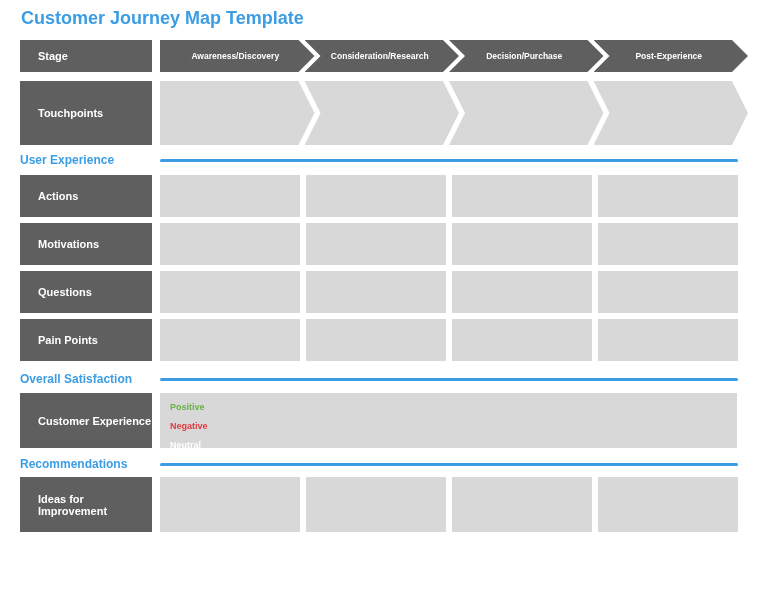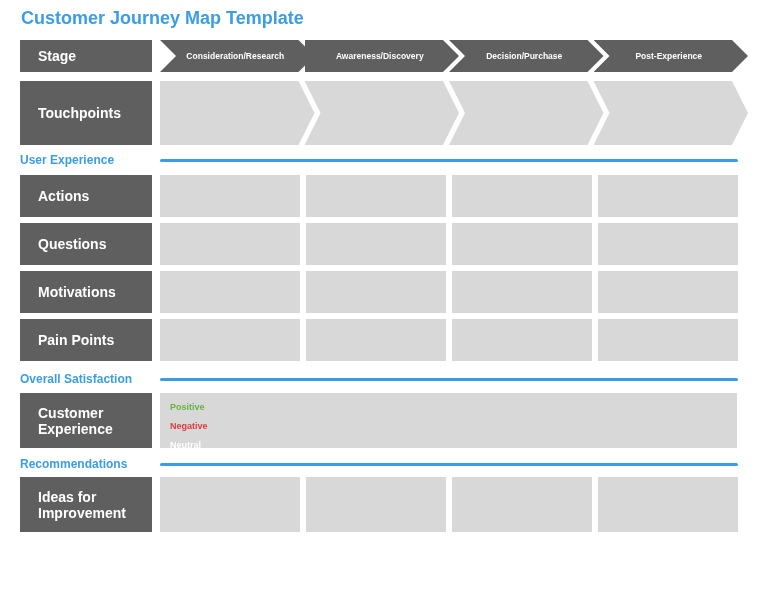--- a/index.html
+++ b/index.html
@@ -24,21 +24,21 @@
   .content { margin-left: 20px; width: 728px; }
 
   .row { display: flex; align-items: stretch; }
 
   .label-box {
     width: 132px; flex: none;
     margin-right: 8px;
     background: var(--dark);
     color: #ffffff;
     font-weight: bold;
-    font-size: 14px;
+    font-size: 11px;
     display: flex; align-items: center;
     padding-left: 18px;
   }
 
   .arrows { flex: 1; display: flex; }
   .arrow {
     flex: 1;
     display: flex; align-items: center; justify-content: center;
     color: #ffffff; font-weight: bold; font-size: 8.5px;
     text-align: center;
@@ -89,25 +89,25 @@
 </head>
 <body>
 
 <h1 class="title">Customer Journey Map Template</h1>
 
 <div class="content">
 
   <div class="row stage-row">
     <div class="label-box">Stage</div>
     <div class="arrows">
+      <div class="arrow dark first">
+          <span>Awareness/Discovery</span>
+        </div>
       <div class="arrow dark">
           <span>Consideration/Research</span>
-        </div>
-      <div class="arrow dark first">
-          <span>Awareness/Discovery</span>
         </div>
       <div class="arrow dark">
           <span>Decision/Purchase</span>
         </div>
       <div class="arrow dark">
           <span>Post-Experience</span>
         </div>
     </div>
   </div>
 
@@ -130,31 +130,31 @@
     <div class="label-box">Actions</div>
     <div class="grid">
       <div class="cell"></div>
       <div class="cell"></div>
       <div class="cell"></div>
       <div class="cell"></div>
     </div>
   </div>
 
   <div class="row grid-row">
+    <div class="label-box">Motivations</div>
+    <div class="grid">
+      <div class="cell"></div>
+      <div class="cell"></div>
+      <div class="cell"></div>
+      <div class="cell"></div>
+    </div>
+  </div>
+
+  <div class="row grid-row">
     <div class="label-box">Questions</div>
-    <div class="grid">
-      <div class="cell"></div>
-      <div class="cell"></div>
-      <div class="cell"></div>
-      <div class="cell"></div>
-    </div>
-  </div>
-
-  <div class="row grid-row">
-    <div class="label-box">Motivations</div>
     <div class="grid">
       <div class="cell"></div>
       <div class="cell"></div>
       <div class="cell"></div>
       <div class="cell"></div>
     </div>
   </div>
 
   <div class="row grid-row">
     <div class="label-box">Pain Points</div>

